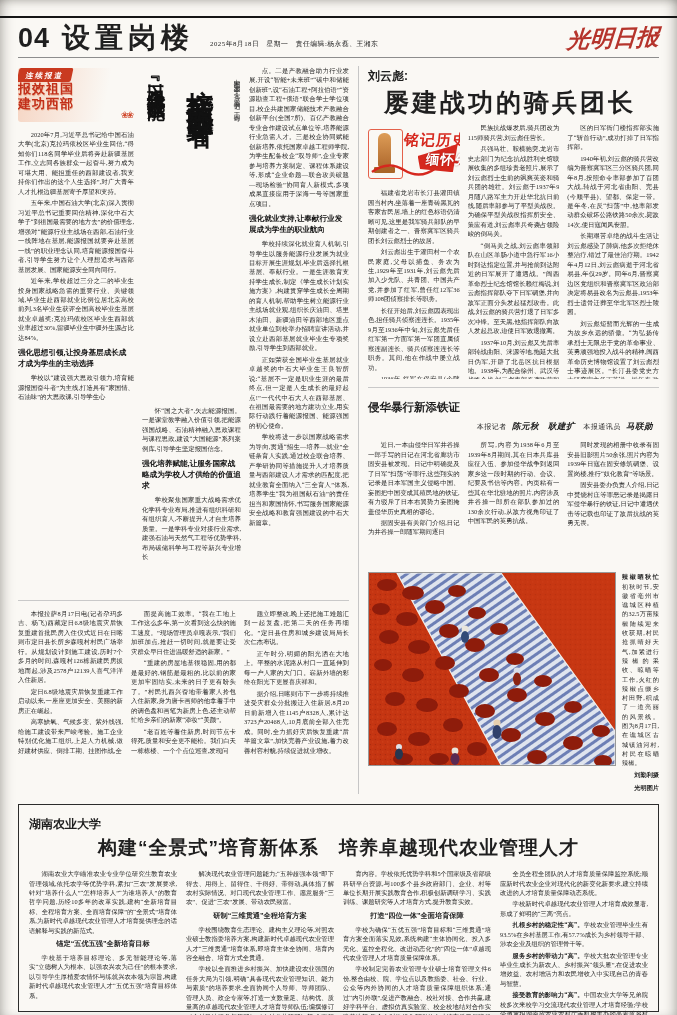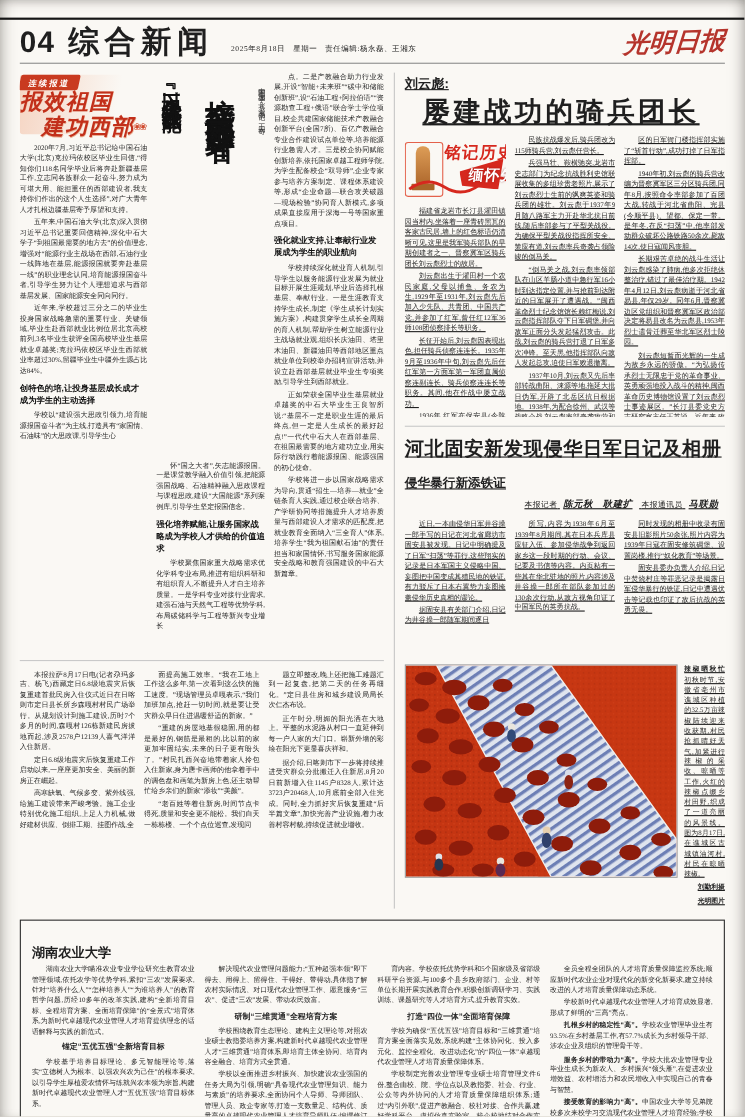--- a/index.html
+++ b/index.html
@@ -12,38 +12,38 @@
   .header{padding:24px 18px 0;}
   .header-row{display:flex;align-items:flex-end;}
   .page-num{font-family:"Liberation Sans",sans-serif;font-size:27px;font-weight:700;letter-spacing:1px;margin-right:12px;line-height:1;}
   .section-title{font-family:"Liberation Sans",sans-serif;font-size:28px;font-weight:900;letter-spacing:5px;line-height:1;}
   .dateline{font-size:6.8px;color:#222;margin-left:16px;margin-bottom:3px;letter-spacing:.5px;}
   .masthead{margin-left:auto;color:#b5342c;font-size:23px;font-weight:700;font-style:italic;transform:skewX(-6deg) rotate(-2deg);line-height:1;margin-bottom:2px;}
   .header-rule{border-top:1.2px solid #8d8d8d;margin:5px 0 8px;}
 
   .main{display:flex;margin:0 18px;}
   .left-group{width:331px;flex:none;}
-  .right-group{flex:1;border-left:1px solid #c6c6c6;margin-left:9px;padding-left:9px;min-width:0;text-decoration:underline;}
+  .right-group{flex:1;border-left:1px solid #c6c6c6;margin-left:9px;padding-left:9px;min-width:0;}
 
   p{margin:0 0 2px;text-indent:2em;}
   .bodytext{font-size:6.4px;line-height:1.48;text-align:justify;color:#262626;}
 
   
   .energy{display:flex;height:524px;overflow:hidden;}
   .e-colA{width:116px;flex:none;margin-right:8px;overflow:hidden;}
-  .e-colB{width:99px;flex:none;margin-right:8px;overflow:hidden;display:flex;flex-direction:column;gap:13px;}
+  .e-colB{width:99px;flex:none;margin-right:8px;overflow:hidden;display:flex;flex-direction:column;}
   .e-colC{flex:1;overflow:hidden;min-width:0;}
 
   .stamp{position:relative;height:54px;margin:2px 0 8px;border-radius:3px;
          background:linear-gradient(100deg,rgba(235,130,80,.30),rgba(235,130,80,0) 75%);}
   .stamp-kicker{display:inline-block;background:#c93a20;color:#fff;font-family:"Liberation Sans",sans-serif;
          font-size:7.5px;font-weight:700;padding:1.5px 8px;border-radius:2px;transform:skewX(-12deg);letter-spacing:2px;}
-  .stamp-l1,.stamp-l2{font-family:"Liberation Sans",sans-serif;font-weight:900;font-style:italic;color:#c22f1a;
-         font-size:20px;letter-spacing:1px;line-height:1.15;text-shadow:.4px .5px 0 #eab094;}
-  .stamp-l2{margin-left:20px;}
+  .stamp-l1,.stamp-l2{font-family:"Liberation Sans",sans-serif;font-weight:900;color:#c22f1a;
+         font-size:13px;letter-spacing:1px;line-height:1.15;text-shadow:.4px .5px 0 #eab094;}
+  .stamp-l2{}
   .stamp-flower{position:absolute;right:2px;bottom:0;color:#d04a2e;font-size:9px;letter-spacing:-2px;}
 
   .subhead{font-family:"Liberation Sans",sans-serif;font-weight:900;font-size:7.6px;line-height:1.45;
            text-align:left;color:#111;margin:5px 0 4px;text-indent:0;}
 
   .vt-block{height:334px;flex:none;display:flex;justify-content:space-between;padding:2px 0 4px 2px;}
   .vt{writing-mode:vertical-rl;font-family:"Liberation Sans",sans-serif;font-weight:900;color:#111;}
   .vt-sub{font-size:18px;letter-spacing:2px;}
   .vt-main{font-size:27px;letter-spacing:4px;}
   .vt-byline{writing-mode:vertical-rl;font-size:6.5px;color:#333;letter-spacing:1.5px;font-family:"Liberation Serif",serif;padding-top:6px;}
@@ -84,37 +84,37 @@
   .credit{text-align:right;font-weight:700;margin-top:3px;text-indent:0;}
 
   
   .tibet{margin-top:10px;border-top:1px solid #c9c9c9;padding-top:8px;}
   .tibet-title{font-family:"Liberation Sans",sans-serif;font-size:14.5px;font-weight:900;letter-spacing:.5px;white-space:nowrap;margin:0 0 7px;}
   .tibet-cols{display:flex;gap:8px;height:152px;overflow:hidden;}
   .tibet-col{flex:1;min-width:0;overflow:hidden;}
 
   
   .adbox{box-sizing:border-box;margin:10px 18px 0;height:208px;border:1.5px solid #2c2c2c;padding:7px 10px 4px;position:relative;background:#faf8f4;}
-  .ad-kicker{font-family:"Liberation Sans",sans-serif;font-size:12px;font-weight:900;margin:14px 0 2px;}
+  .ad-kicker{font-family:"Liberation Sans",sans-serif;font-size:12px;font-weight:900;margin:4px 0 2px;}
   .ad-title{font-family:"Liberation Sans",sans-serif;font-size:19px;font-weight:900;text-align:center;letter-spacing:1px;margin:2px 0 8px;white-space:nowrap;}
   .ad-cols{display:flex;gap:9px;height:148px;overflow:hidden;}
   .ad-col{flex:1;min-width:0;overflow:hidden;font-size:6.3px;line-height:1.5;text-align:justify;color:#262626;}
   .ad-sub{font-family:"Liberation Sans",sans-serif;font-weight:900;font-size:7.2px;text-align:center;text-indent:0;margin:4px 0 3px;}
   .lead-b{font-weight:900;font-family:"Liberation Sans",sans-serif;}
 </style>
 </head>
 <body>
 
 <div class="page">
   <div class="topline"></div>
 
   <div class="header">
     <div class="header-row">
       <div class="page-num">04</div>
-      <div class="section-title">综合新闻</div>
+      <div class="section-title">设置岗楼</div>
       <div class="dateline">2025年8月18日　星期一　责任编辑:杨永磊、王湘东</div>
       <div class="masthead">光明日报</div>
     </div>
     <div class="header-rule"></div>
   </div>
 
   <div class="main">
 
     <div class="left-group">
 
@@ -124,21 +124,21 @@
             <span class="stamp-kicker">连续报道</span>
             <div class="stamp-l1">报效祖国</div>
             <div class="stamp-l2">建功西部</div>
             <span class="stamp-flower">❀❀</span>
           </div>
           <div>
               <p>2020年7月,习近平总书记给中国石油大学(北京)克拉玛依校区毕业生回信,“得知你们118名同学毕业后将奔赴新疆基层工作,立志同各族群众一起奋斗,努力成为可堪大用、能担重任的西部建设者,我支持你们作出的这个人生选择”,对广大青年人才扎根边疆基层寄予厚望和支持。</p>
               <p>五年来,中国石油大学(北京)深入贯彻习近平总书记重要回信精神,深化中石大学子“到祖国最需要的地方去”的价值理念,增强对“能源行业主战场在西部,石油行业一线阵地在基层,能源报国就要奔赴基层一线”的职业理念认同,培育能源报国奋斗者,引导学生努力让个人理想追求与西部基层发展、国家能源安全同向同行。</p>
               <p>近年来,学校超过三分之二的毕业生投身国家战略急需的重要行业、关键领域,毕业生赴西部就业比例位居北京高校前列,3名毕业生获评全国高校毕业生基层就业卓越奖;克拉玛依校区毕业生西部就业率超过30%,留疆毕业生中疆外生源占比达84%。</p>
             </div>
-          <div class="subhead">创特色的培,让投身基层成长成才成为学生的主动选择</div>
+          <div class="subhead">强化思想引领,让投身基层成长成才成为学生的主动选择</div>
           <div>
               <p>学校以“建设强大思政引领力,培育能源报国奋斗者”为主线,打造具有“家国情、石油味”的大思政课,引导学生心</p>
             </div>
         </div>
 
         <div class="e-colB">
           <div class="vt-block">
             <div class="vt vt-sub">以『三个强化』铸魂赋能</div>
             <div class="vt vt-main">培育能源报国奋斗者</div>
             <div class="vt-byline">中国石油大学(北京)党委书记　王同奇</div>
@@ -227,21 +227,20 @@
                 <p>刘云彪短暂而光辉的一生成为故乡永远的骄傲。“为弘扬传承烈士无限忠于党的革命事业、英勇顽强地投入战斗的精神,闽西革命历史博物馆设置了刘云彪烈士事迹展区。”长汀县委党史方志研究室主任王英说。近年来,政府还将濯田村列为红色教育基地,把刘云彪烈士故居修缮等列入国家长征文化公园建设项目。</p>
               </div>
 
           </div>
         </div>
       </div>
 
       <div class="hr-light"></div>
 
       <div>
-        <div class="diary-title">河北固安新发现侵华日军日记及相册</div>
         <div class="diary-sub">侵华暴行新添铁证</div>
         <div class="diary-byline">
           <span>本报记者</span>
           <span class="bname">陈元秋　耿建扩</span>
           <span>本报通讯员</span>
           <span class="bname">马联勋</span>
         </div>
         <div class="diary-cols bodytext">
           <div class="diary-col">
               <p>近日,一本由侵华日军井谷操一郎手写的日记在河北省廊坊市固安县被发现。日记中明确提及了日军“扫荡”等罪行,这些翔实的记录是日本军国主义侵略中国、妄图把中国变成其殖民地的铁证,有力驳斥了日本右翼势力妄图掩盖侵华历史真相的谬论。</p>
@@ -329,20 +328,21 @@
           <span>初秋时节,安徽省亳州市谯城区种植的32.5万亩辣椒陆续迎来收获期,村民抢抓晴好天气,加紧进行辣椒的采收、晾晒等工作,火红的辣椒点缀乡村田野,织成了一道亮丽的风景线。图为8月17日,在谯城区古城镇油河村,村民在晾晒辣椒。</span>
           <p class="credit">刘勤利摄</p>
           <p class="credit">光明图片</p>
         </div>
       </div>
     </div>
   </div>
 
   <div class="adbox">
     <div class="ad-kicker">湖南农业大学</div>
+    <div class="ad-title">构建“全景式”培育新体系　培养卓越现代农业管理人才</div>
     <div class="ad-cols">
       <div class="ad-col">
         <div>
             <p>湖南农业大学瞄准农业专业学位研究生教育农业管理领域,依托农学等优势学科,紧扣“三农”发展要求,针对“培养什么人”“怎样培养人”“为谁培养人”的教育哲学问题,历经10多年的改革实践,建构“全新培育目标、全程培育方案、全面培育保障”的“全景式”培育体系,为新时代卓越现代农业管理人才培育提供理念的话语解释与实践的新范式。</p>
           </div>
         <div class="ad-sub">锚定“五优五强”全新培育目标</div>
         <div>
             <p>学校基于培养目标理论、多元智能理论等,落实“立德树人为根本、以强农兴农为己任”的根本要求,以引导学生厚植爱农情怀与练就兴农本领为宗旨,构建新时代卓越现代农业管理人才“五优五强”培育目标体系。</p>
           </div>
       </div>

